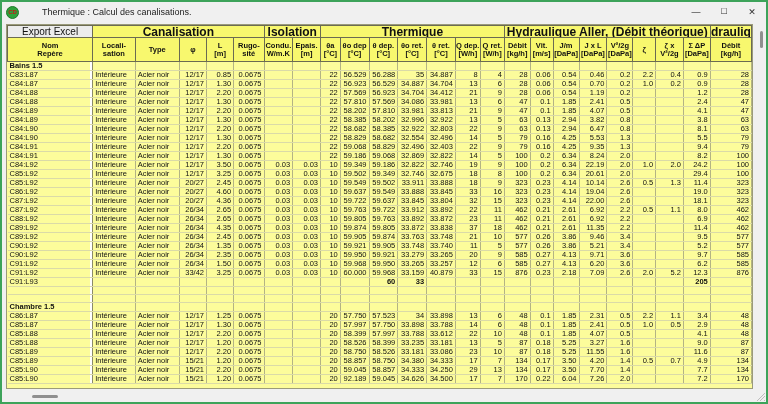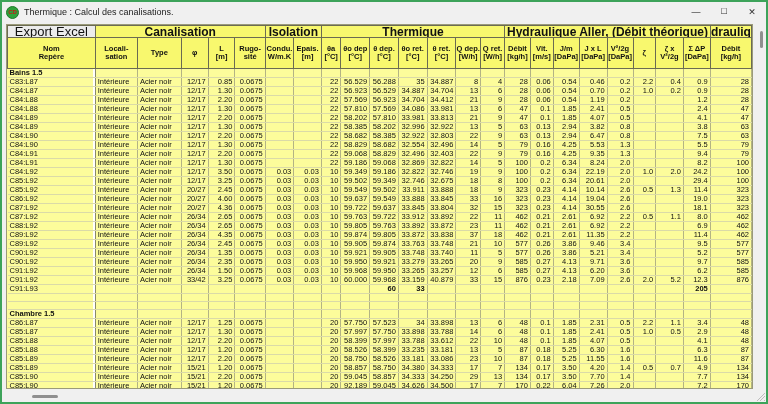--- a/index.html
+++ b/index.html
@@ -3,35 +3,35 @@
 <meta charset="utf-8">
 <style>
   :root{
     --green:#3da35a; --hdr-y:#f8f86e; --cell-y:#fcfc9b; --btn-gray:#ececec;
     --grid-dark:#6b6b52; --grid-v:#b3b384; --grid-h:#dadaa8;
   }
   *{box-sizing:border-box;margin:0;padding:0;}
   html,body{width:768px;height:404px;overflow:hidden;}
   body{font-family:"Liberation Sans",sans-serif;background:#d8d8d8;}
   .window{width:768px;height:404px;border:2px solid var(--green);background:#f0f0f0;display:flex;flex-direction:column;}
-  .titlebar{height:20px;display:flex;align-items:center;padding:0 6px 0 4px;background:#f0f0f0;flex:0 0 20px;}
+  .titlebar{height:20px;display:flex;align-items:center;padding:0 6px 0 4px;background:#f0f0f0;flex:0 0 20px;gap:18px;}
   .app-icon{width:13px;height:13px;border-radius:50%;background:#2fa13b;color:#c21a1a;font-size:6px;font-weight:bold;
     display:flex;align-items:center;justify-content:center;margin-right:5px;border:1px solid #1d7a2a;}
   .title-text{font-size:9px;color:#222;flex:1;white-space:nowrap;overflow:hidden;}
   .winbtns{display:flex;align-items:center;gap:16px;margin-right:2px;}
   .winbtn{font-size:9px;color:#333;width:12px;text-align:center;cursor:default;line-height:12px;}
   .winbtn.max{font-size:8px;}
   .content{position:relative;flex:1;background:#f0f0f0;overflow:hidden;}
   .grid-viewport{position:absolute;left:4px;top:2px;right:13px;bottom:13px;overflow:hidden;background:var(--cell-y);border:1px solid #9a9a7a;}
   table{border-collapse:collapse;table-layout:fixed;}
   th,td{overflow:hidden;white-space:nowrap;}
   thead th{background:var(--hdr-y);border:1px solid var(--grid-dark);font-size:7.5px;line-height:8px;font-weight:bold;color:#111;text-align:center;}
   tr.group-row th{height:12px;font-size:12px;}
-  tr.group-row th.export-btn{background:var(--btn-gray);font-weight:normal;font-size:13px;}
-  tr.cols-row th{height:31px;padding:1px 0;}
+  tr.group-row th.export-btn{background:var(--btn-gray);font-weight:normal;font-size:10px;}
+  tr.cols-row th{height:24px;padding:1px 0;}
   tbody td{height:8.2px;font-size:7.5px;line-height:8px;color:#111;
     border-right:1px solid var(--grid-v);border-bottom:1px solid var(--grid-h);padding:0 2px;}
   tbody td.txt{text-align:left;}
   tbody td.num{text-align:right;}
   tbody td.c0{border-right:1px solid #8a8a6a;box-shadow:inset -2px 0 0 #ffffff;}
   tr.section-row td{font-weight:bold;text-align:left;}
   td.bold{font-weight:bold;margin-left:8px;}
   .vscroll{position:absolute;top:2px;right:0;bottom:13px;width:11px;background:#f0f0f0;}
   .vscroll .thumb{position:absolute;top:7px;right:3px;width:3px;height:17px;background:#8f8f8f;border-radius:2px;}
   .hscroll{position:absolute;left:4px;right:13px;bottom:0;height:11px;background:#f0f0f0;}
@@ -317,21 +317,21 @@
               <td class="num">32.803</td>
               <td class="num">22</td>
               <td class="num">9</td>
               <td class="num">63</td>
               <td class="num">0.13</td>
               <td class="num">2.94</td>
               <td class="num">6.47</td>
               <td class="num">0.8</td>
               <td class="num"></td>
               <td class="num"></td>
-              <td class="num">7.5</td>
+              <td class="num">8.1</td>
               <td class="num">63</td>
             </tr>
             <tr>
               <td class="txt c0">C84:L90</td>
               <td class="txt">Intérieure</td>
               <td class="txt">Acier noir</td>
               <td class="num">12/17</td>
               <td class="num">1.30</td>
               <td class="num">0.0675</td>
               <td class="num"></td>
@@ -521,21 +521,21 @@
               <td class="num">10</td>
               <td class="num">59.722</td>
               <td class="num">59.637</td>
               <td class="num">33.845</td>
               <td class="num">33.804</td>
               <td class="num">32</td>
               <td class="num">15</td>
               <td class="num">323</td>
               <td class="num">0.23</td>
               <td class="num">4.14</td>
-              <td class="num">30.55</td>
+              <td class="num">22.00</td>
               <td class="num">2.6</td>
               <td class="num"></td>
               <td class="num"></td>
               <td class="num">18.1</td>
               <td class="num">323</td>
             </tr>
             <tr>
               <td class="txt c0">C87:L92</td>
               <td class="txt">Intérieure</td>
               <td class="txt">Acier noir</td>
@@ -937,25 +937,25 @@
               <td class="num">20</td>
               <td class="num">58.526</td>
               <td class="num">58.399</td>
               <td class="num">33.235</td>
               <td class="num">33.181</td>
               <td class="num">13</td>
               <td class="num">5</td>
               <td class="num">87</td>
               <td class="num">0.18</td>
               <td class="num">5.25</td>
-              <td class="num">6.30</td>
+              <td class="num">3.27</td>
               <td class="num">1.6</td>
               <td class="num"></td>
               <td class="num"></td>
-              <td class="num">6.3</td>
+              <td class="num">9.0</td>
               <td class="num">87</td>
             </tr>
             <tr>
               <td class="txt c0">C85:L89</td>
               <td class="txt">Intérieure</td>
               <td class="txt">Acier noir</td>
               <td class="num">12/17</td>
               <td class="num">2.20</td>
               <td class="num">0.0675</td>
               <td class="num"></td>

